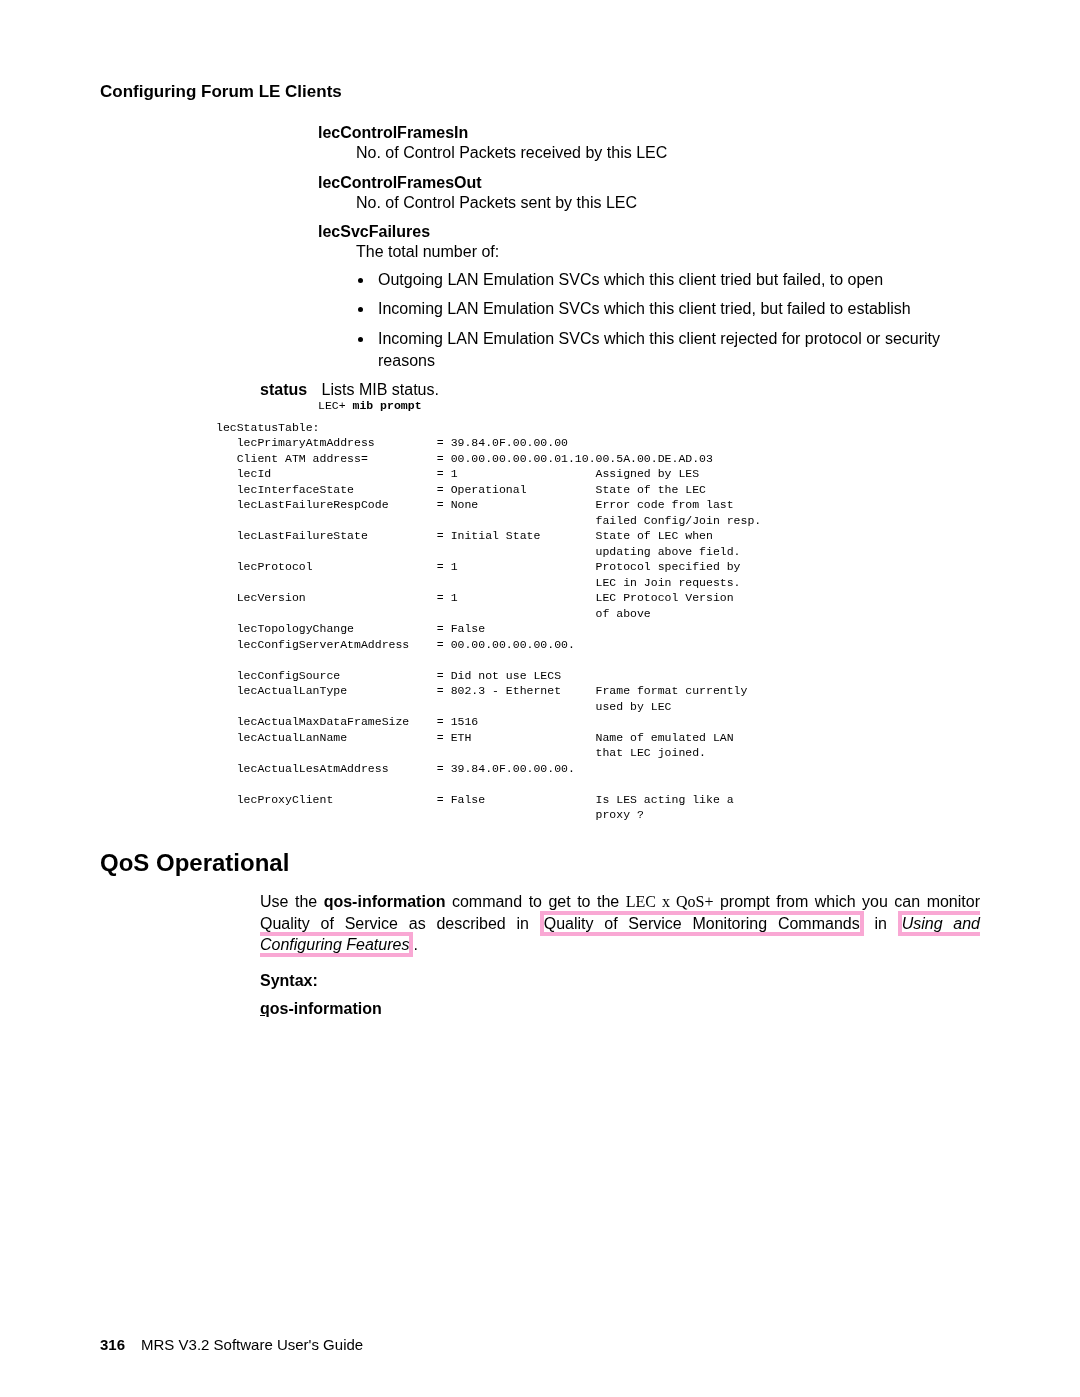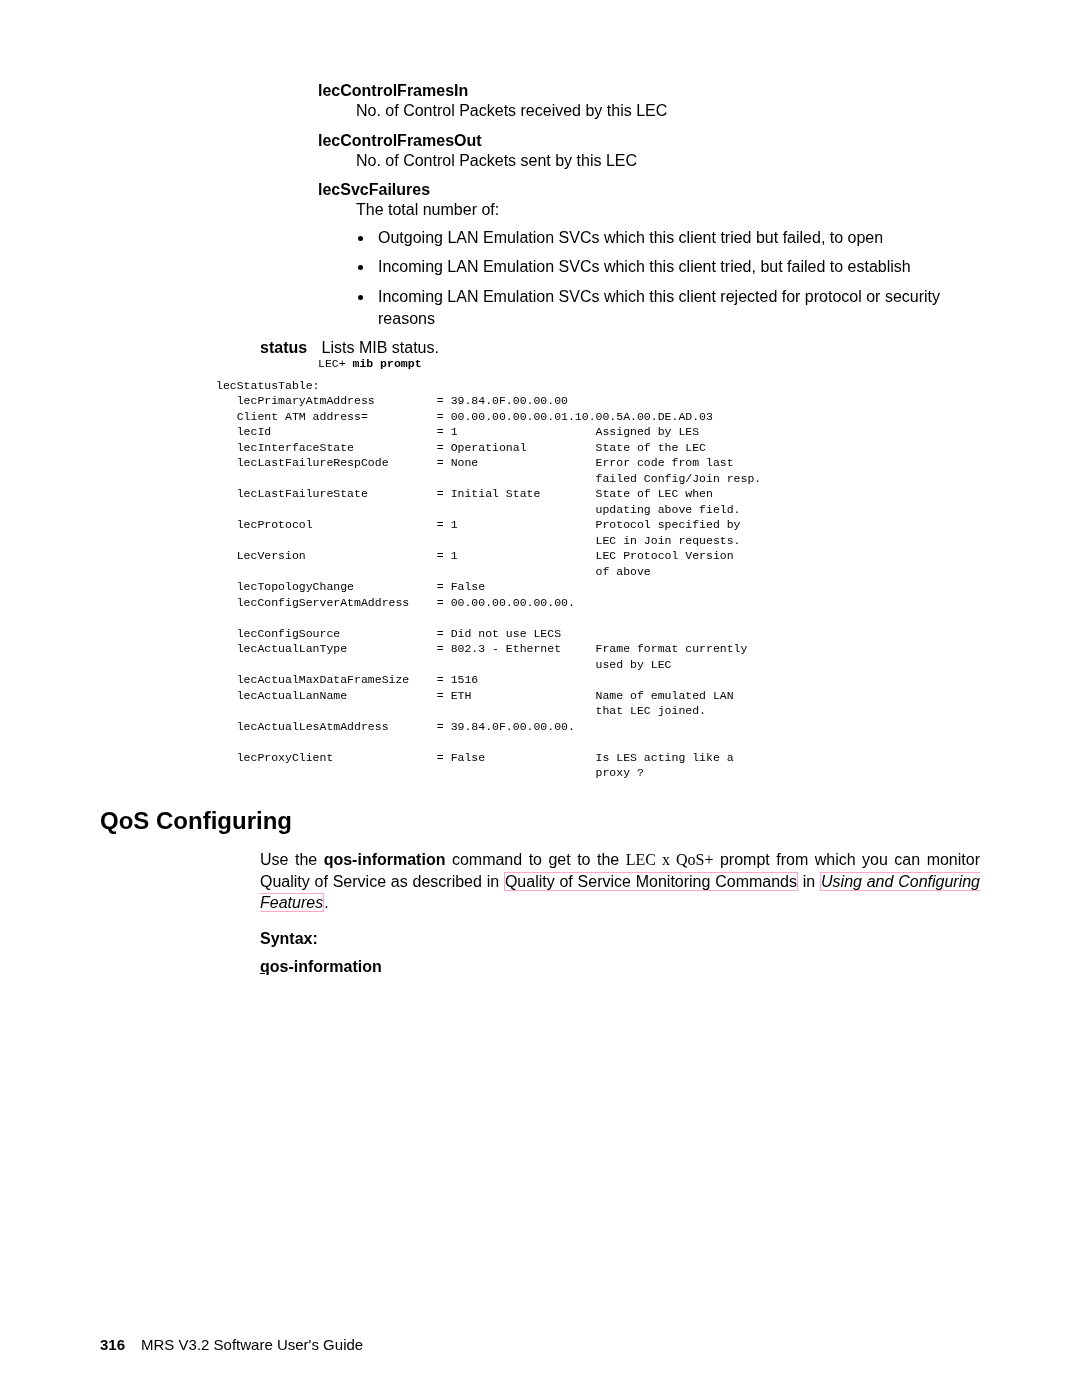--- a/index.html
+++ b/index.html
@@ -78,21 +78,21 @@
     margin-top: 26px;
     margin-bottom: 14px;
   }
   .body-para {
     font-size: 16px;
     margin-left: 160px;
     line-height: 1.35;
     text-align: justify;
   }
   .link-box {
-    border: 1px solid #f9a8d4;
+    border: 4px solid #f9a8d4;
     display: inline;
     padding: 0 0px;
   }
   .italic { font-style: italic; }
   .syntax-label {
     font-weight: bold;
     font-size: 16px;
     margin-left: 160px;
     margin-top: 16px;
   }
@@ -112,20 +112,21 @@
     font-size: 15px;
   }
   .footer .pagenum { font-weight: bold; margin-right: 16px;}
   .serif { font-family: "Times New Roman", Times, serif; }
 </style>
 </head>
 <body>
 
 <div class="page">
 
+  <div class="chapter-head">Configuring Forum LE Clients</div>
 
   <div class="param-block">
     <div class="param-title">lecControlFramesIn</div>
     <div class="param-desc">No. of Control Packets received by this LEC</div>
   </div>
 
   <div class="param-block">
     <div class="param-title">lecControlFramesOut</div>
     <div class="param-desc">No. of Control Packets sent by this LEC</div>
   </div>
@@ -167,21 +168,21 @@
    lecActualLanType             = 802.3 - Ethernet     Frame format currently
                                                        used by LEC
    lecActualMaxDataFrameSize    = 1516
    lecActualLanName             = ETH                  Name of emulated LAN
                                                        that LEC joined.
    lecActualLesAtmAddress       = 39.84.0F.00.00.00.
 
    lecProxyClient               = False                Is LES acting like a
                                                        proxy ?</div>
 
-  <div class="section-h2">QoS Configuring</div>
+  <div class="section-h2">QoS Operational</div>
 
   <div class="body-para">
     <span>Use the </span><span style="font-weight:bold">qos-information</span><span> command to get to the </span><span class="serif">LEC x QoS+</span><span> prompt from which you can monitor Quality of Service as described in </span><span class="link-box">Quality of Service Monitoring Commands</span><span> in </span><span class="link-box italic">Using and Configuring Features</span><span>.</span>
   </div>
 
   <div class="syntax-label">Syntax:</div>
   <div class="cmd-label"><span class="underline-first">q</span><span>os-information</span></div>
 
 </div>
 

